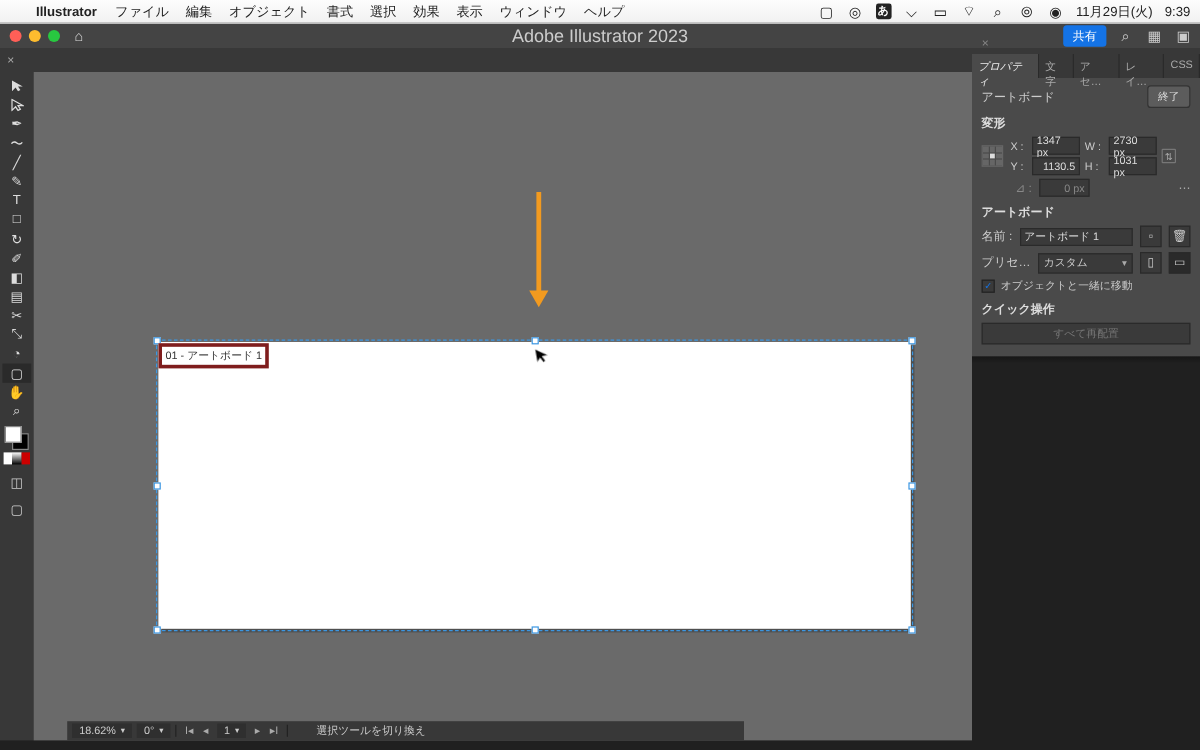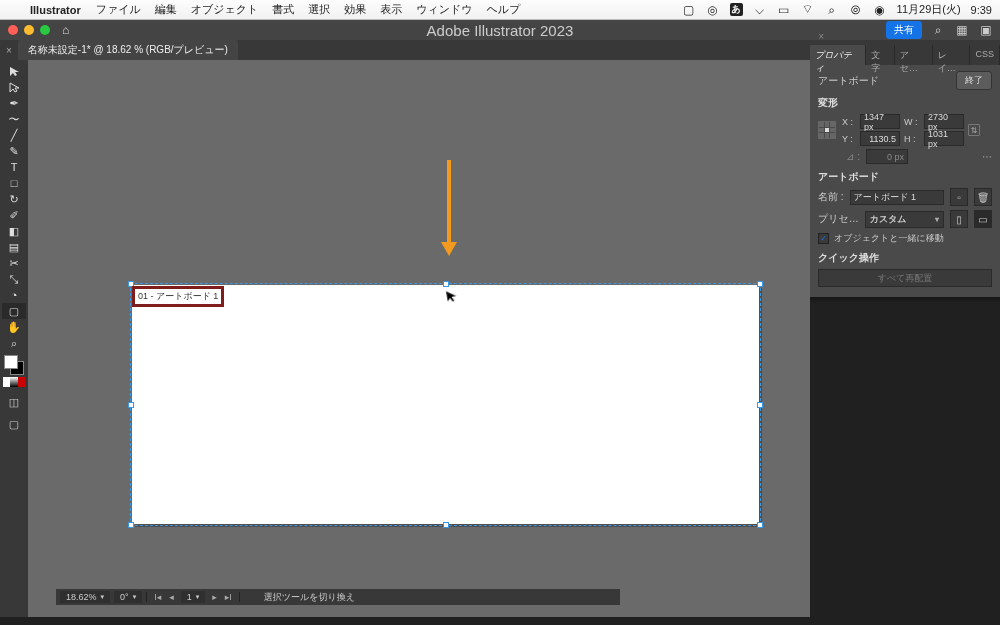--- a/index.html
+++ b/index.html
@@ -67,33 +67,33 @@
 .rp-sect-title { display:flex; justify-content:space-between; align-items:center; margin-bottom:6px; }
 .rp-sect-title .end-btn { background:#5c5c5c; border:1px solid #333; color:#ddd; font-size:9px; padding:2px 8px; border-radius:3px;}
 .rp-h { font-weight:600; color:#ddd; margin:6px 0 4px; font-size:10px;}
 .transform-grid { display:grid; grid-template-columns: 20px 14px 40px 16px 40px 10px; gap:2px 4px; align-items:center; font-size:9px;}
 .ref-box { width:18px;height:18px; display:grid; grid-template-columns:repeat(3,1fr); grid-template-rows:repeat(3,1fr); gap:1px; border:1px solid #666;}
 .ref-box span { width:100%;height:100%; background:#666; }
 .ref-box span.c { background:#ddd; }
 .numbox { background:#3a3a3a; border:1px solid #2a2a2a; color:#ddd; padding:1px 3px; height:15px; font-size:9px; display:flex; align-items:center; justify-content:flex-end;}
 .mini-ico { width:12px;height:12px;border:1px solid #777; border-radius:1px; font-size:8px; display:flex;align-items:center;justify-content:center;color:#aaa;}
 .rp-row { display:flex; align-items:center; gap:6px; margin:4px 0;}
-.sel-box { flex:1; background:#3a3a3a; border:1px solid #2a2a2a; color:#ccc; font-size:9px; height:17px; display:flex; align-items:center; padding:0 4px; justify-content:space-between;font-weight:bold;}
+.sel-box { flex:1; background:#3a3a3a; border:1px solid #2a2a2a; color:#ccc; font-size:9px; height:17px; display:flex; align-items:center; padding:0 4px; justify-content:space-between;}
 .sel-box::after{content:"▾"; font-size:8px; color:#aaa;}
 .ico-btn { width:18px;height:18px;background:#3a3a3a;border:1px solid #2a2a2a;display:flex;align-items:center;justify-content:center;color:#ccc;font-size:10px;}
 .chk { display:flex; align-items:center; gap:5px; font-size:9px; margin-top:4px;}
 .chk .box { width:11px;height:11px;background:#3a3a3a;border:1px solid #222;display:flex;align-items:center;justify-content:center;color:#1473e6;font-size:8px;}
 .wide-btn { background:#3a3a3a; border:1px solid #2a2a2a; color:#ddd; font-size:9px; height:18px; display:flex;align-items:center;justify-content:center; margin-top:4px;}
 .wide-btn.dis { color:#777; }
 .rp-bottom-shadow { height:6px; background:linear-gradient(rgba(0,0,0,.3),transparent);}
 
 .prop-close-x { position:absolute; right:176px; top:-14px; color:#888; font-size:10px; }
 
 
-.statusbar { position:absolute; left:28px; right:190px; bottom:12px; height:16px; background:#383838; display:flex; align-items:center; font-size:9px; color:#ccc; gap:4px; padding-left:4px;}
+.statusbar { position:absolute; left:28px; right:190px; bottom:0; height:16px; background:#383838; display:flex; align-items:center; font-size:9px; color:#ccc; gap:4px; padding-left:4px;}
 .statusbar .field { background:#2f2f2f; padding:1px 6px; display:flex;align-items:center; gap:4px;}
 .statusbar .sep { width:1px;height:10px;background:#222;}
 .statusbar .nav { display:flex; align-items:center; gap:2px;}
 .statusbar .nav span{padding:0 3px;color:#aaa;}
 .statusbar .right-info{margin-left:20px;}
 </style>
 </head>
 <body>
 
 <div class="mac-menubar">
@@ -134,21 +134,20 @@
   <div class="rbtns">
     <span class="share">共有</span>
     <span class="ricon">⌕</span>
     <span class="ricon">▦</span>
     <span class="ricon">▣</span>
   </div>
 </div>
 
 <div class="doc-tabbar">
   <span class="x">×</span>
-  <span class="tab">名称未設定-1* @ 18.62 % (RGB/プレビュー)</span>
 </div>
 
 <div class="workspace">
 
   <div class="toolbox">
     <div class="tool">
         <svg width="11" height="11">
           <path d="M1 1 L1 10 L4 7 L6 10 L8 9 L6 6 L10 6 Z" fill="#ddd"></path>
         </svg>
       </div>

